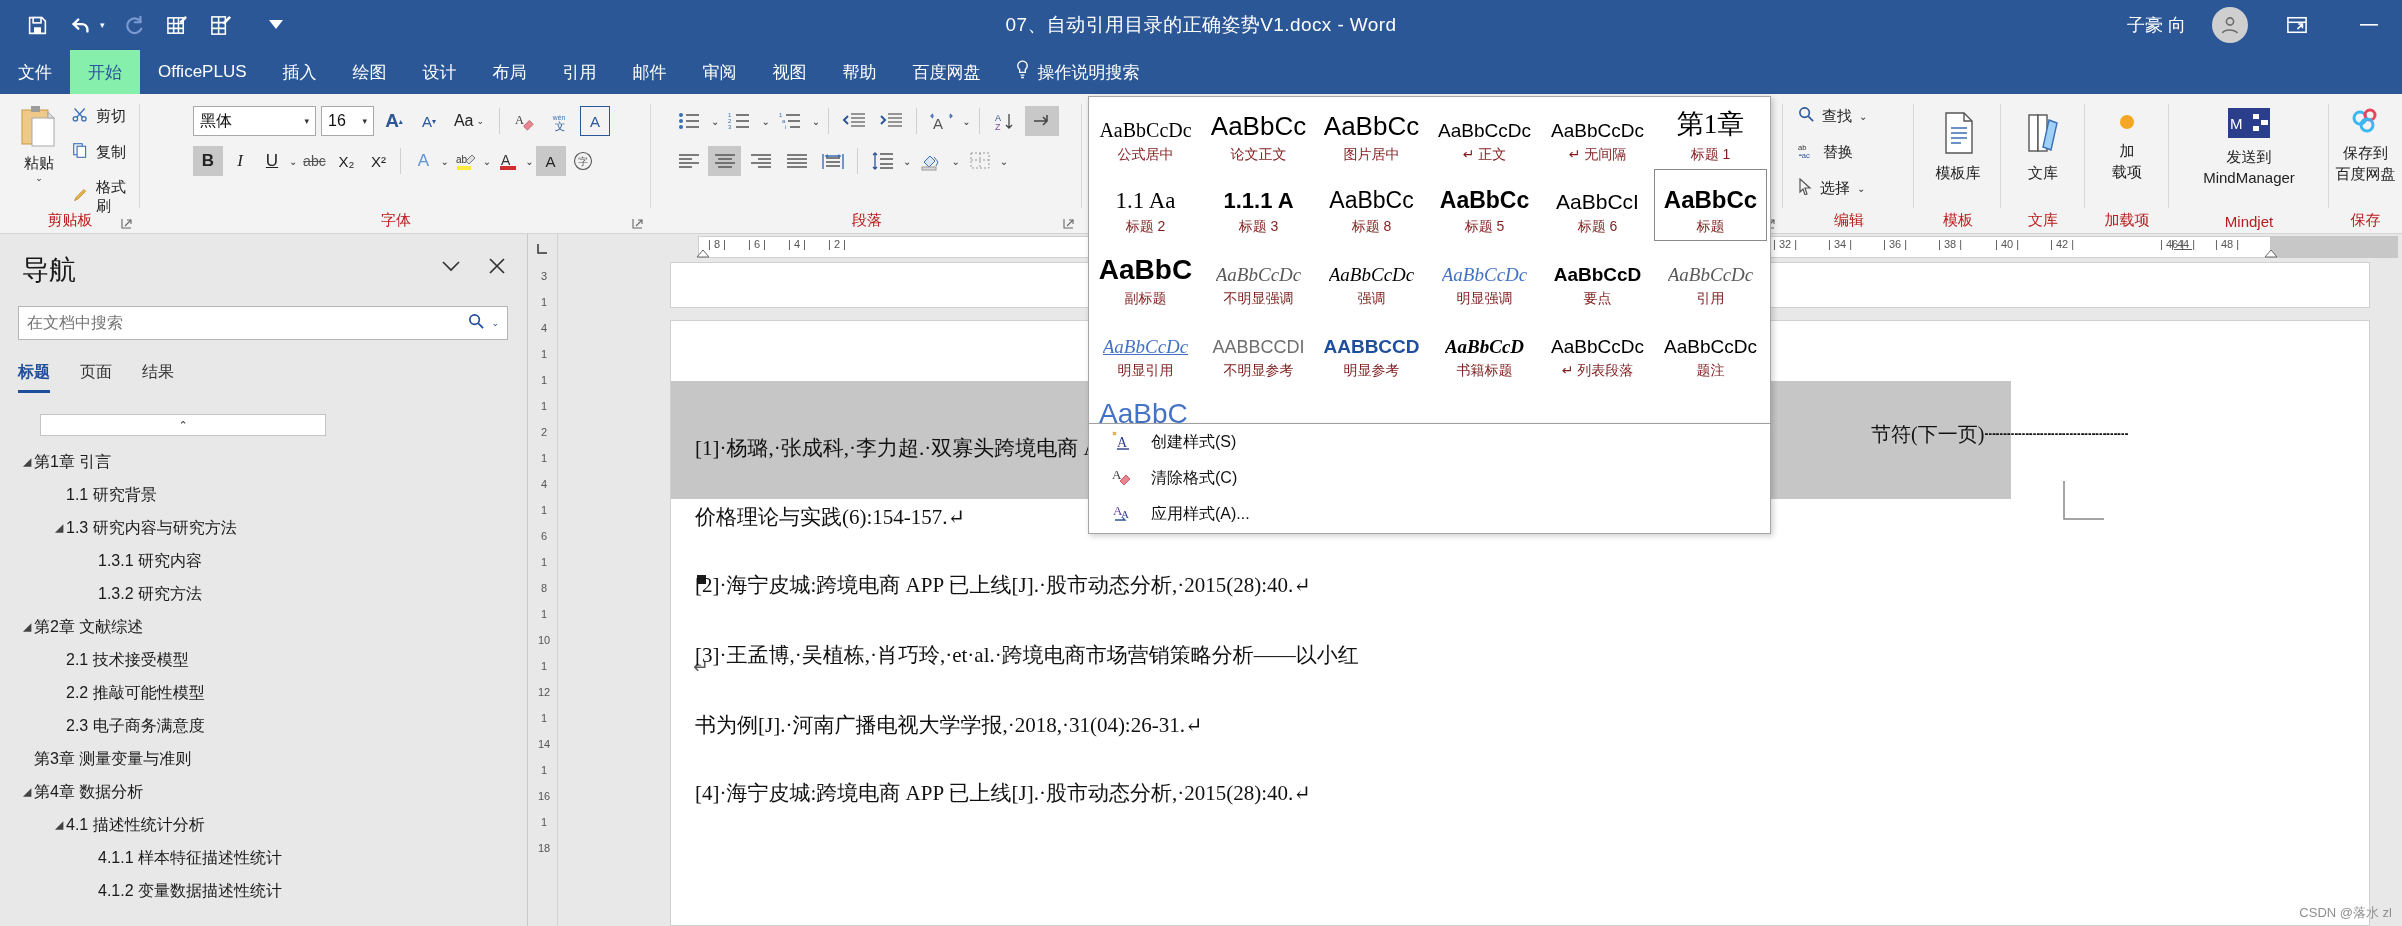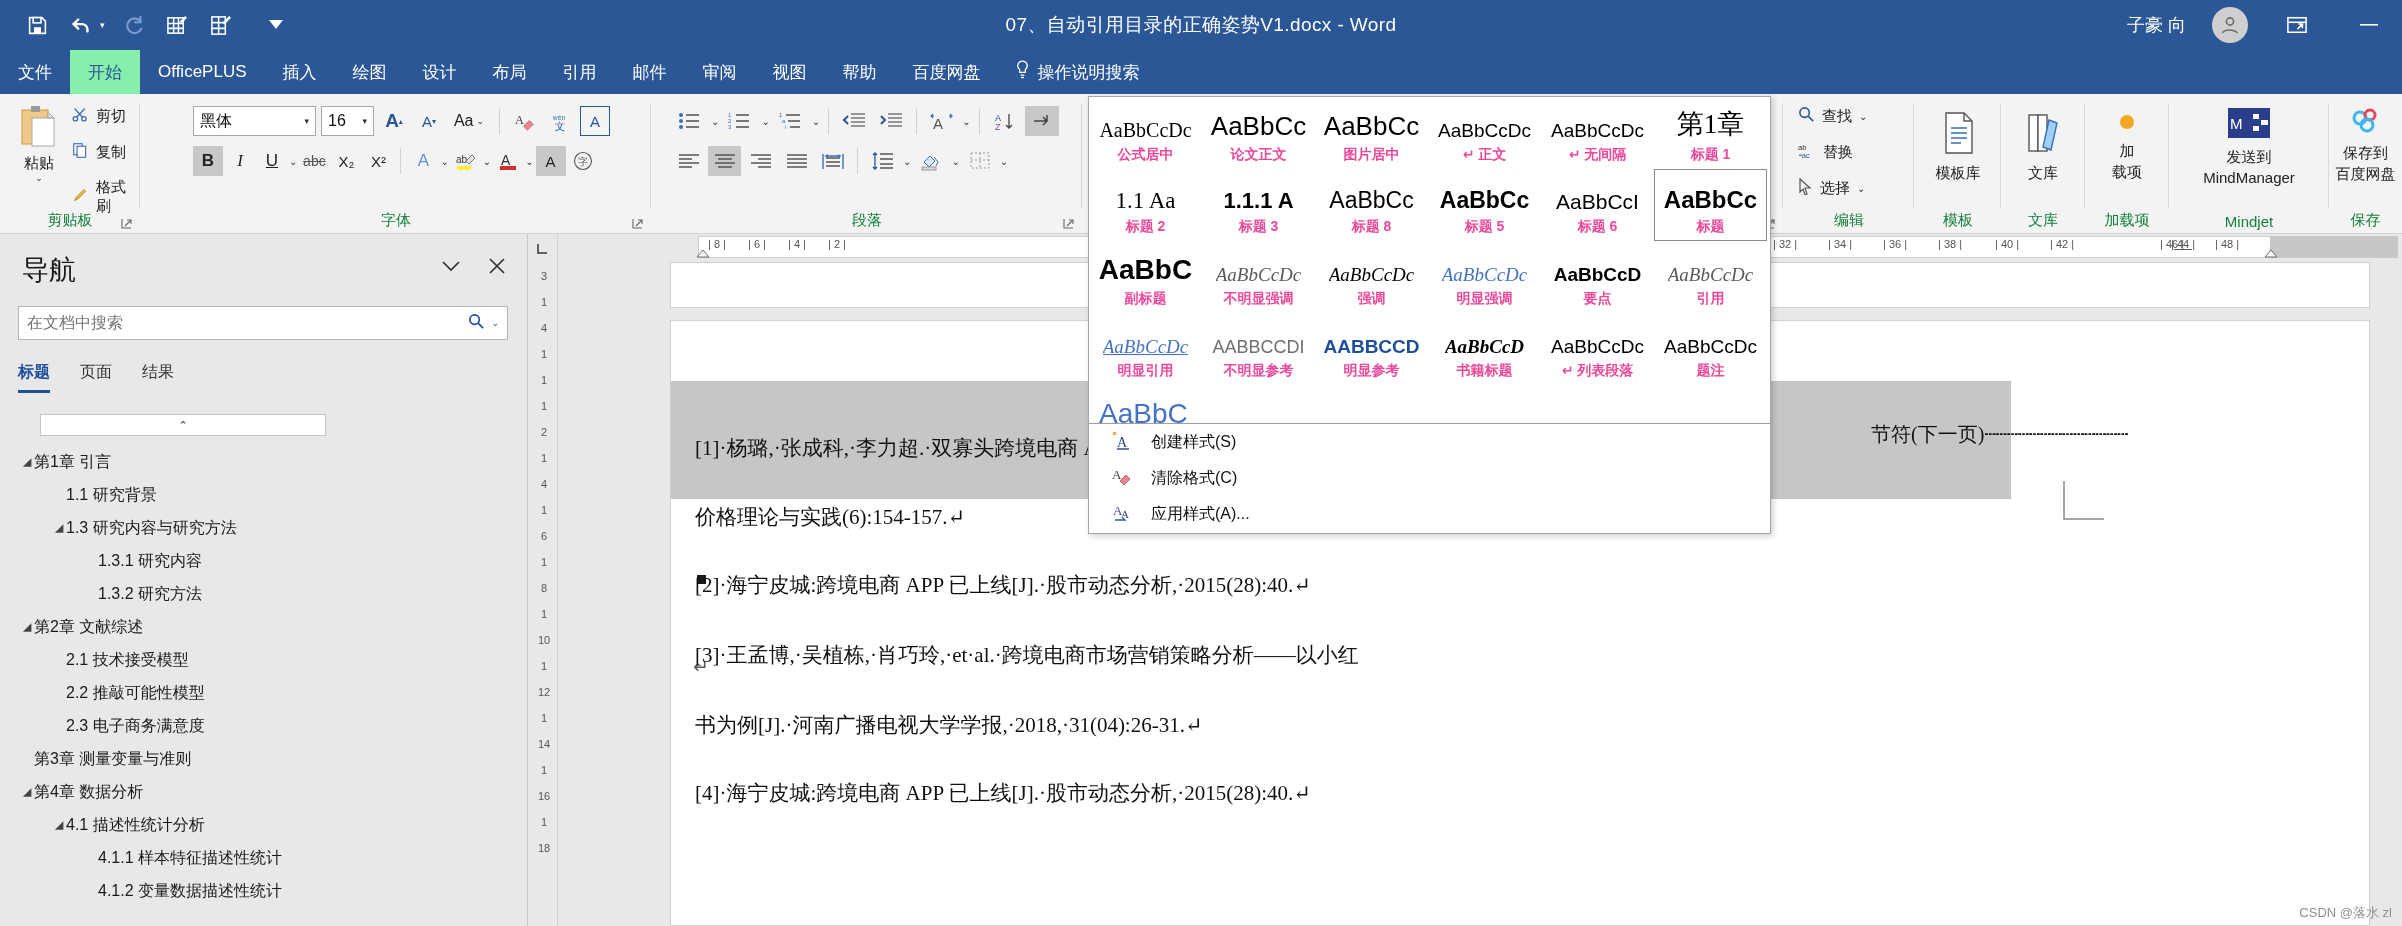--- a/index.html
+++ b/index.html
@@ -49,21 +49,21 @@
   .tellme{ display:flex; align-items:center; gap:8px; color:#fff; font-size:17px; padding:0 16px; height:44px;}
 
   
   .ribbon{
     position:absolute; left:0; top:94px; width:2402px; height:140px;
     background:#f3f3f3; border-bottom:1px solid #d4d4d4;
   }
   .grp{ position:absolute; top:0; height:140px; }
   .grp .glabel{
     position:absolute; bottom:4px; width:100%; text-align:center;
-    font-size:15px; color:#15803d;
+    font-size:15px; color:#b91c1c;
   }
   .grp .divider{
     position:absolute; right:0; top:10px; bottom:26px; width:1px; background:#d8d8d8;
   }
   .dlg{ position:absolute; right:6px; bottom:4px; width:14px; height:14px; color:#666; cursor:pointer;}
 
   .btnlbl{ font-size:15px; color:#222; }
   .rowbtn{ display:flex; align-items:center; gap:7px; cursor:pointer; }
 
   
@@ -89,21 +89,21 @@
   }
   .stylerow{ display:flex; height:72px; }
   .stylecell{
     width:113px; height:72px; display:flex; flex-direction:column;
     align-items:center; justify-content:center; cursor:pointer;
   }
   .stylecell .prev{
     height:40px; display:flex; align-items:flex-end; justify-content:center;
     color:#000; overflow:hidden; white-space:nowrap;
   }
-  .stylecell .nm{ font-size:14px; color:#ec4899; margin-top:4px; white-space:nowrap;font-weight:bold; }
+  .stylecell .nm{ font-size:14px; color:#7f1d1d; margin-top:4px; white-space:nowrap; }
   .stylecell.sel{ border:1px solid #8a8a8a; background:#fff; box-shadow:0 0 0 1px #fff inset; }
 
   .stylemenu{
     position:absolute; left:1088px; top:424px; width:683px; height:110px;
     background:#fff; border:1px solid #a6a6a6; border-top:none;
     box-shadow:2px 2px 6px rgba(0,0,0,.20); z-index:40;
   }
   .smi{ height:36px; display:flex; align-items:center; padding-left:22px; gap:18px; font-size:16px; color:#111; cursor:pointer;}
 
   

